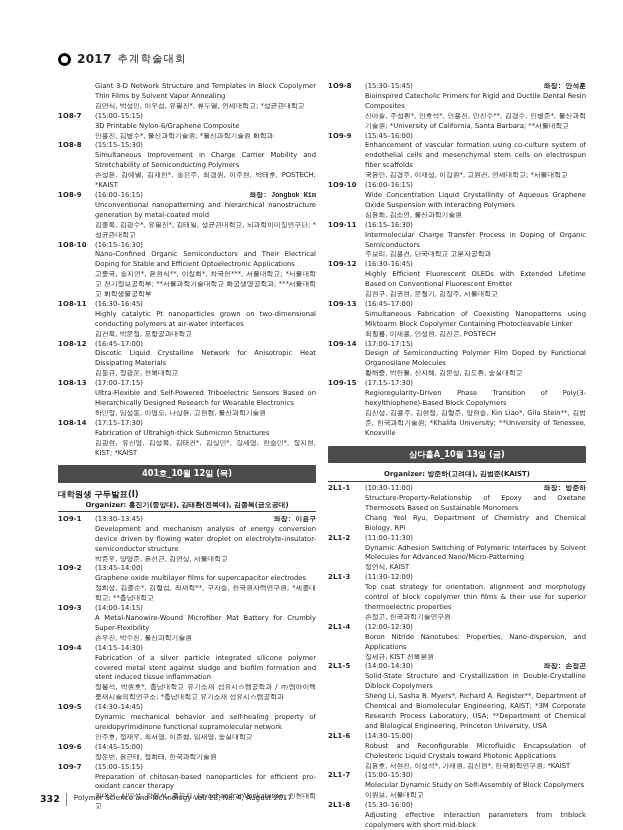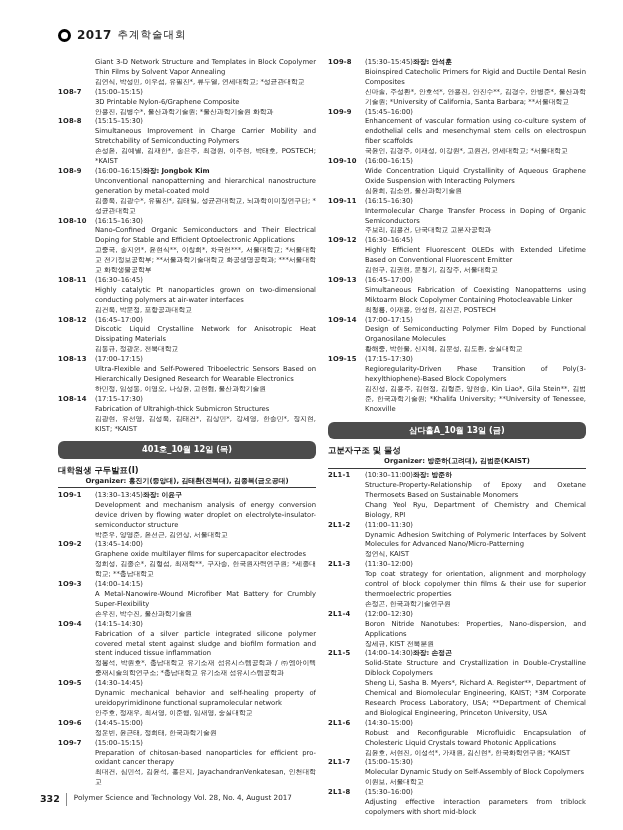--- a/index.html
+++ b/index.html
@@ -7,45 +7,45 @@
     width:623px;height:830px;
     background:#f7f7f5;
     font-family:"DejaVu Sans","Liberation Sans",sans-serif;
     color:#1c1c1c;
     position:relative;
     overflow:hidden;
   }
   .page{
     position:absolute;inset:0;
     background:#ffffff;
-    padding:28px 38px 0 58px;
+    padding:52px 38px 0 58px;
     box-sizing:border-box;
   }
   .doc-header{display:flex;align-items:center;gap:6px;margin-bottom:16px;}
   .logo-dot{width:7px;height:7px;border:3px solid #000;border-radius:50%;flex:0 0 auto;}
   .header-year{font-weight:bold;font-size:12px;letter-spacing:0.3px;}
   .header-title{font-size:10.5px;letter-spacing:1px;}
 
   .columns{display:flex;gap:12px;align-items:flex-start;}
   .col{width:258px;flex:0 0 258px;}
 
   .entry{display:grid;grid-template-columns:37px 1fr;font-size:6.8px;line-height:9.9px;text-align:justify;}
   .entry-code{grid-column:1;font-weight:bold;letter-spacing:0.2px;}
   .entry-body{grid-column:2;}
-  .entry-head{display:flex;}
+  .entry-head{display:flex;justify-content:space-between;}
   .entry-time{white-space:nowrap;}
-  .entry-chair{font-weight:bold;white-space:nowrap;}
+  .entry-chair{font-weight:bold;white-space:nowrap;font-family:Liberation Mono, monospace;}
   .entry-title{text-align:justify;}
   .entry-authors{text-align:justify;}
   .lead{}
 
   .section-box{
     background:#4c4c4c;color:#ffffff;
     text-align:center;font-weight:bold;font-size:8.2px;
-    padding:3px 0 3.5px;margin:7px 0 6px;border-radius:6px;
+    padding:3px 0 3.5px;margin:7px 0 6px;border-radius:1px;
   }
   .session-title{font-weight:bold;font-size:8.4px;line-height:11px;}
   .session-organizer{
     font-weight:bold;font-size:6.9px;text-align:center;
     border-bottom:1.8px solid #3a3a3a;
     padding-bottom:1.5px;margin-bottom:2.5px;line-height:10px;
   }
 
   .doc-footer{
     position:absolute;left:40px;bottom:24px;
@@ -356,21 +356,20 @@
 
       </div>
       <div class="entry-title">Regioregularity-Driven Phase Transition of Poly(3-hexylthiophene)-Based Block Copolymers</div>
       <div class="entry-authors"><span class="lead">김진성</span><span>, 김용주, 김현정, 김형준, 양현승, Kin Liao*, Gila Stein**, 김범준, 한국과학기술원; *Khalifa University; **University of Tenessee, Knoxville</span></div>
     </div>
   </div>
 
   <div class="section-box">삼다홀A_10월 13일 (금)</div>
 
   <div>
-    <div class="session-title">고분자구조 및 물성</div>
     <div class="session-organizer">Organizer: 방준하(고려대), 김범준(KAIST)</div>
   </div>
 
   <div class="entry">
     <span class="entry-code">2L1-1</span>
     <div class="entry-body">
       <div class="entry-head">
         <span class="entry-time">(10:30–11:00)</span>
         <span class="entry-chair">좌장: 방준하</span>
       </div>

